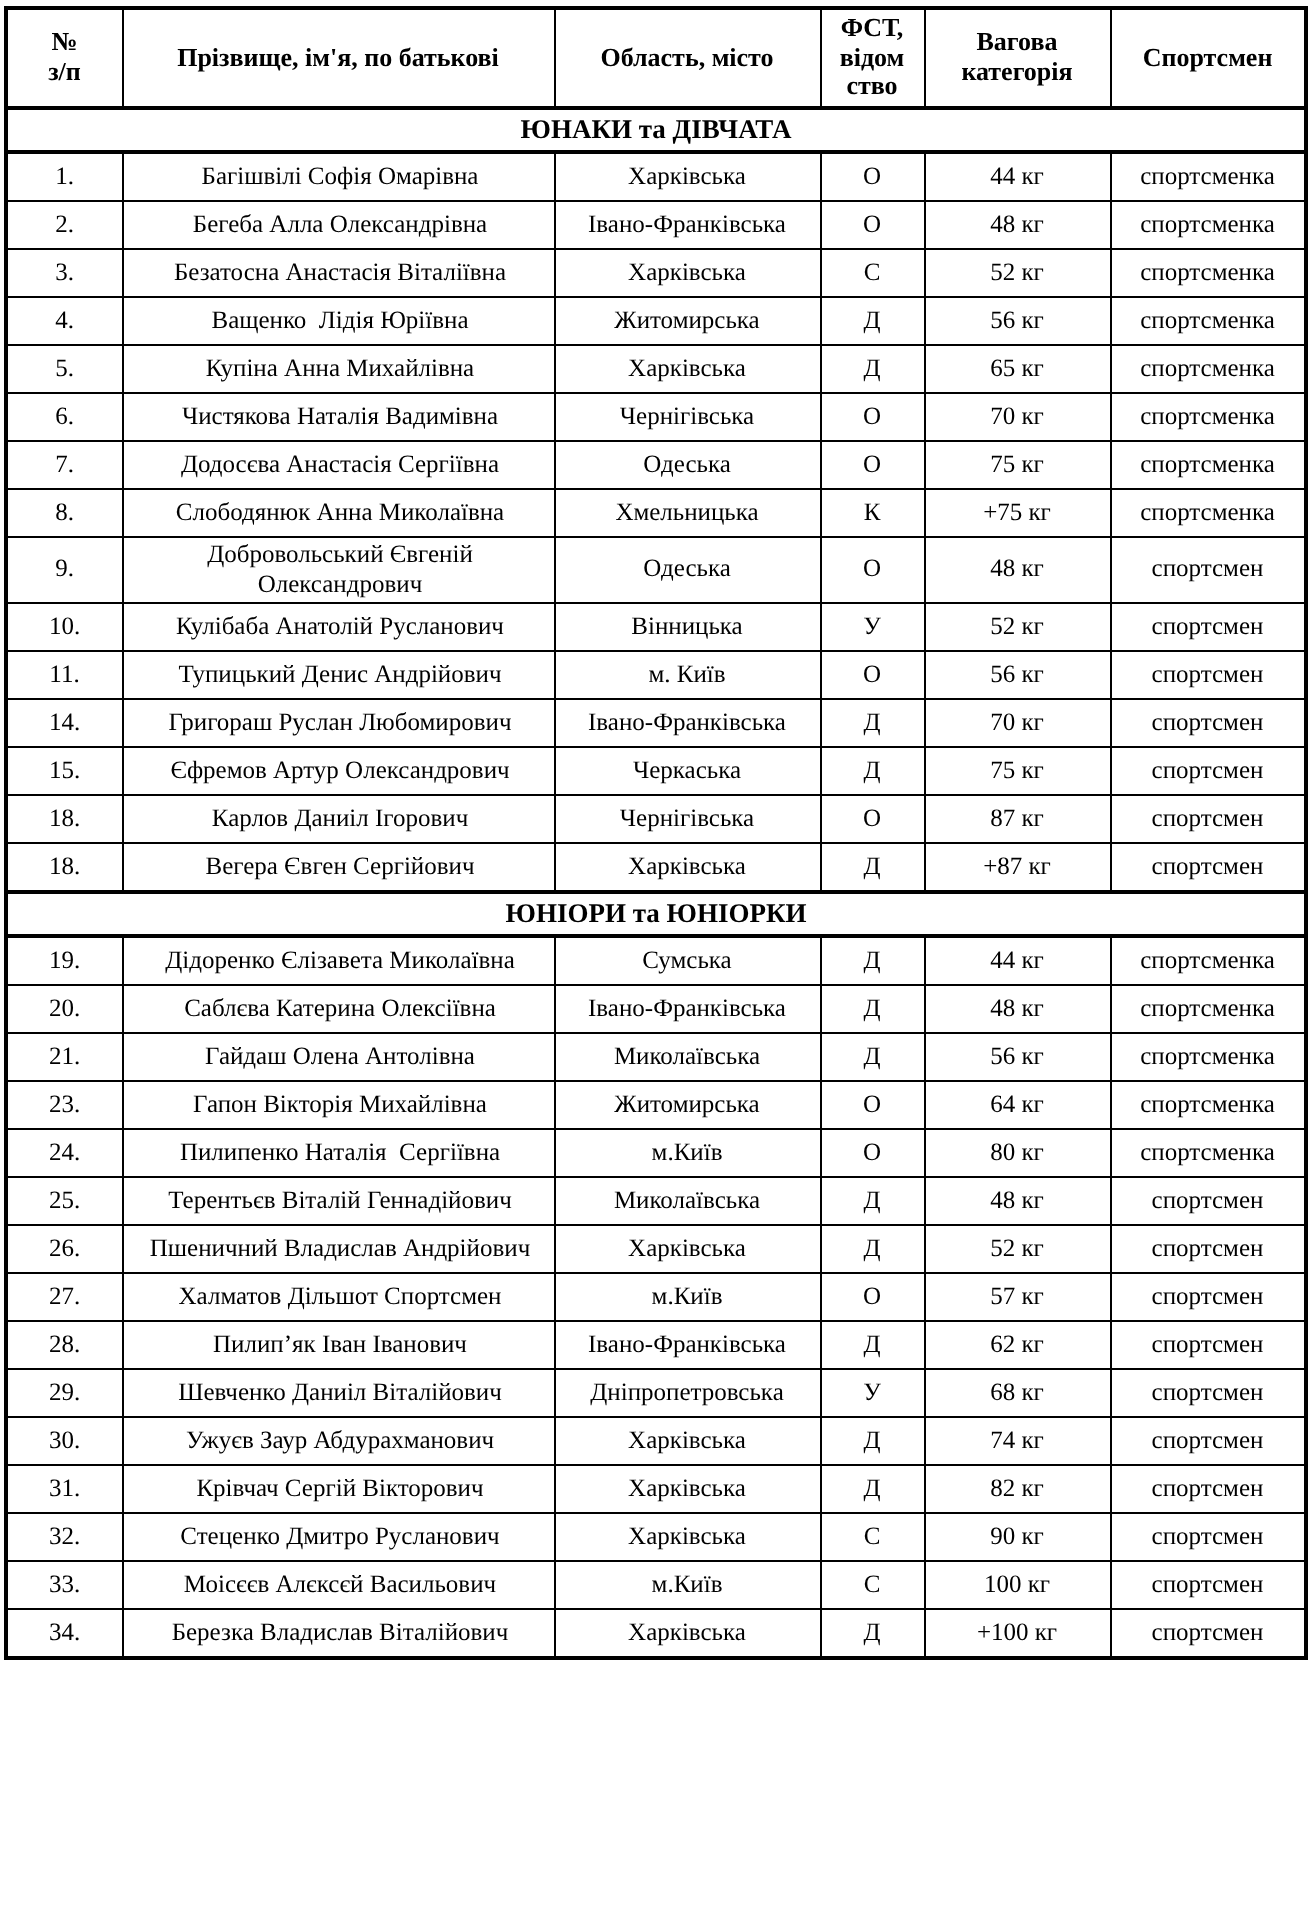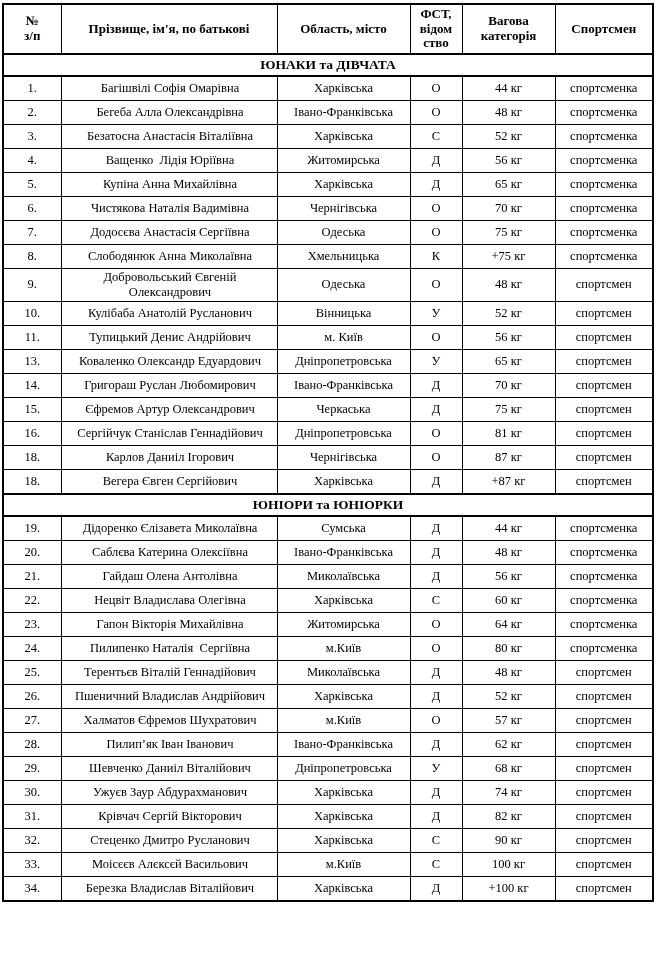--- a/index.html
+++ b/index.html
@@ -182,52 +182,36 @@
         </tr>
         <tr>
           <td class="c-num">11.</td>
           <td class="c-name">Тупицький Денис Андрійович</td>
           <td class="c-region">м. Київ</td>
           <td class="c-fst">О</td>
           <td class="c-weight">56 кг</td>
           <td class="c-athlete">спортсмен</td>
         </tr>
         <tr>
-          <td class="c-num">13.</td>
-          <td class="c-name">Коваленко Олександр Едуардович</td>
-          <td class="c-region">Дніпропетровська</td>
-          <td class="c-fst">У</td>
-          <td class="c-weight">65 кг</td>
-          <td class="c-athlete">спортсмен</td>
-        </tr>
-        <tr>
           <td class="c-num">14.</td>
           <td class="c-name">Григораш Руслан Любомирович</td>
           <td class="c-region">Івано-Франківська</td>
           <td class="c-fst">Д</td>
           <td class="c-weight">70 кг</td>
           <td class="c-athlete">спортсмен</td>
         </tr>
         <tr>
           <td class="c-num">15.</td>
           <td class="c-name">Єфремов Артур Олександрович</td>
           <td class="c-region">Черкаська</td>
           <td class="c-fst">Д</td>
           <td class="c-weight">75 кг</td>
           <td class="c-athlete">спортсмен</td>
         </tr>
         <tr>
-          <td class="c-num">16.</td>
-          <td class="c-name">Сергійчук Станіслав Геннадійович</td>
-          <td class="c-region">Дніпропетровська</td>
-          <td class="c-fst">О</td>
-          <td class="c-weight">81 кг</td>
-          <td class="c-athlete">спортсмен</td>
-        </tr>
-        <tr>
           <td class="c-num">18.</td>
           <td class="c-name">Карлов Даниіл Ігорович</td>
           <td class="c-region">Чернігівська</td>
           <td class="c-fst">О</td>
           <td class="c-weight">87 кг</td>
           <td class="c-athlete">спортсмен</td>
         </tr>
         <tr>
           <td class="c-num">18.</td>
           <td class="c-name">Вегера Євген Сергійович</td>
@@ -257,28 +241,20 @@
         </tr>
         <tr>
           <td class="c-num">21.</td>
           <td class="c-name">Гайдаш Олена Антолівна</td>
           <td class="c-region">Миколаївська</td>
           <td class="c-fst">Д</td>
           <td class="c-weight">56 кг</td>
           <td class="c-athlete">спортсменка</td>
         </tr>
         <tr>
-          <td class="c-num">22.</td>
-          <td class="c-name">Нецвіт Владислава Олегівна</td>
-          <td class="c-region">Харківська</td>
-          <td class="c-fst">С</td>
-          <td class="c-weight">60 кг</td>
-          <td class="c-athlete">спортсменка</td>
-        </tr>
-        <tr>
           <td class="c-num">23.</td>
           <td class="c-name">Гапон Вікторія Михайлівна</td>
           <td class="c-region">Житомирська</td>
           <td class="c-fst">О</td>
           <td class="c-weight">64 кг</td>
           <td class="c-athlete">спортсменка</td>
         </tr>
         <tr>
           <td class="c-num">24.</td>
           <td class="c-name">Пилипенко Наталія  Сергіївна</td>
@@ -298,21 +274,21 @@
         <tr>
           <td class="c-num">26.</td>
           <td class="c-name">Пшеничний Владислав Андрійович</td>
           <td class="c-region">Харківська</td>
           <td class="c-fst">Д</td>
           <td class="c-weight">52 кг</td>
           <td class="c-athlete">спортсмен</td>
         </tr>
         <tr>
           <td class="c-num">27.</td>
-          <td class="c-name">Халматов Єфремов Шухратович</td>
+          <td class="c-name">Халматов Дільшот Спортсмен</td>
           <td class="c-region">м.Київ</td>
           <td class="c-fst">О</td>
           <td class="c-weight">57 кг</td>
           <td class="c-athlete">спортсмен</td>
         </tr>
         <tr>
           <td class="c-num">28.</td>
           <td class="c-name">Пилип’як Іван Іванович</td>
           <td class="c-region">Івано-Франківська</td>
           <td class="c-fst">Д</td>

